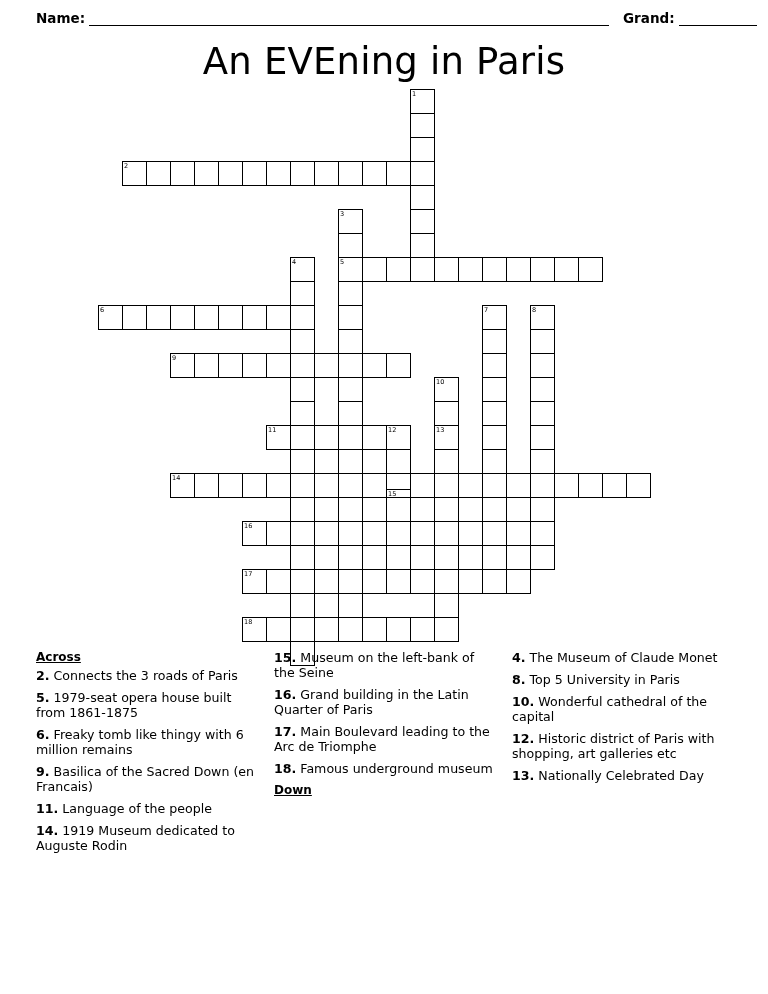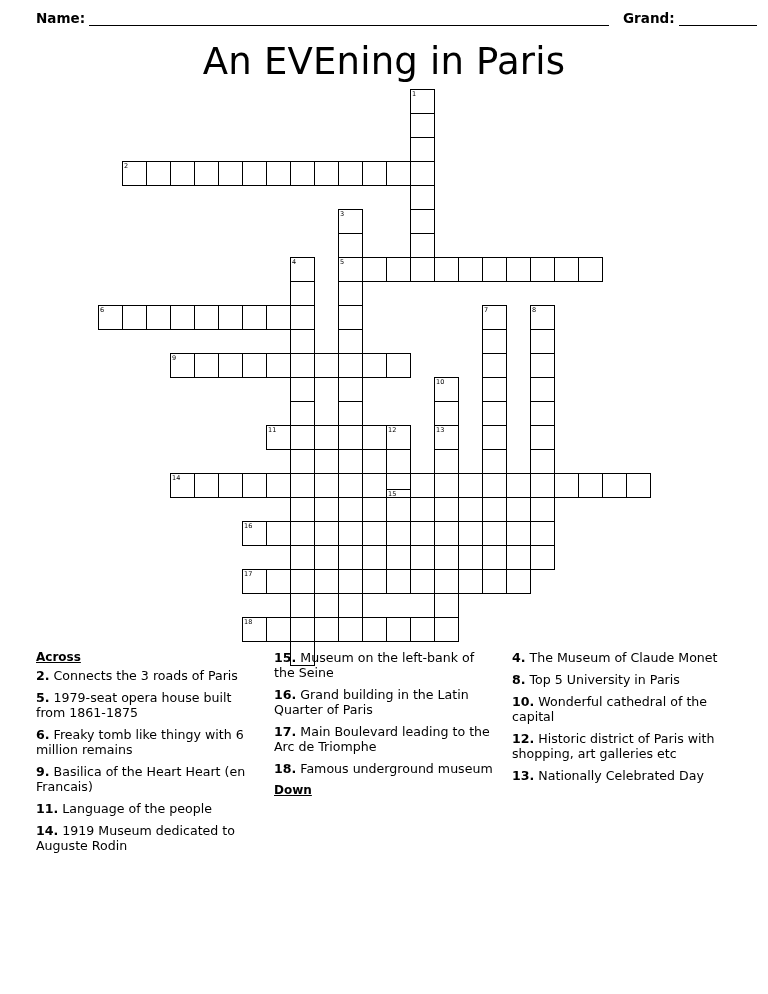--- a/index.html
+++ b/index.html
@@ -333,21 +333,21 @@
       </div>
   </div>
 
   <div class="clues">
     <div class="col c1">
       <div class="clue-head">Across</div>
       <div id="col1">
           <div class="clue"><b>2.</b><span> Connects the 3 roads of Paris</span></div>
           <div class="clue"><b>5.</b><span> 1979-seat opera house built from 1861-1875</span></div>
           <div class="clue"><b>6.</b><span> Freaky tomb like thingy with 6 million remains</span></div>
-          <div class="clue"><b>9.</b><span> Basilica of the Heart Heart (en Francais)</span></div>
+          <div class="clue"><b>9.</b><span> Basilica of the Sacred Down (en Francais)</span></div>
           <div class="clue"><b>11.</b><span> Language of the people</span></div>
           <div class="clue"><b>14.</b><span> 1919 Museum dedicated to Auguste Rodin</span></div>
         </div>
     </div>
     <div class="col c2">
       <div id="col2">
           <div class="clue"><b>15.</b><span> Museum on the left-bank of the Seine</span></div>
           <div class="clue"><b>16.</b><span> Grand building in the Latin Quarter of Paris</span></div>
           <div class="clue"><b>17.</b><span> Main Boulevard leading to the Arc de Triomphe</span></div>
           <div class="clue"><b>18.</b><span> Famous underground museum</span></div>

